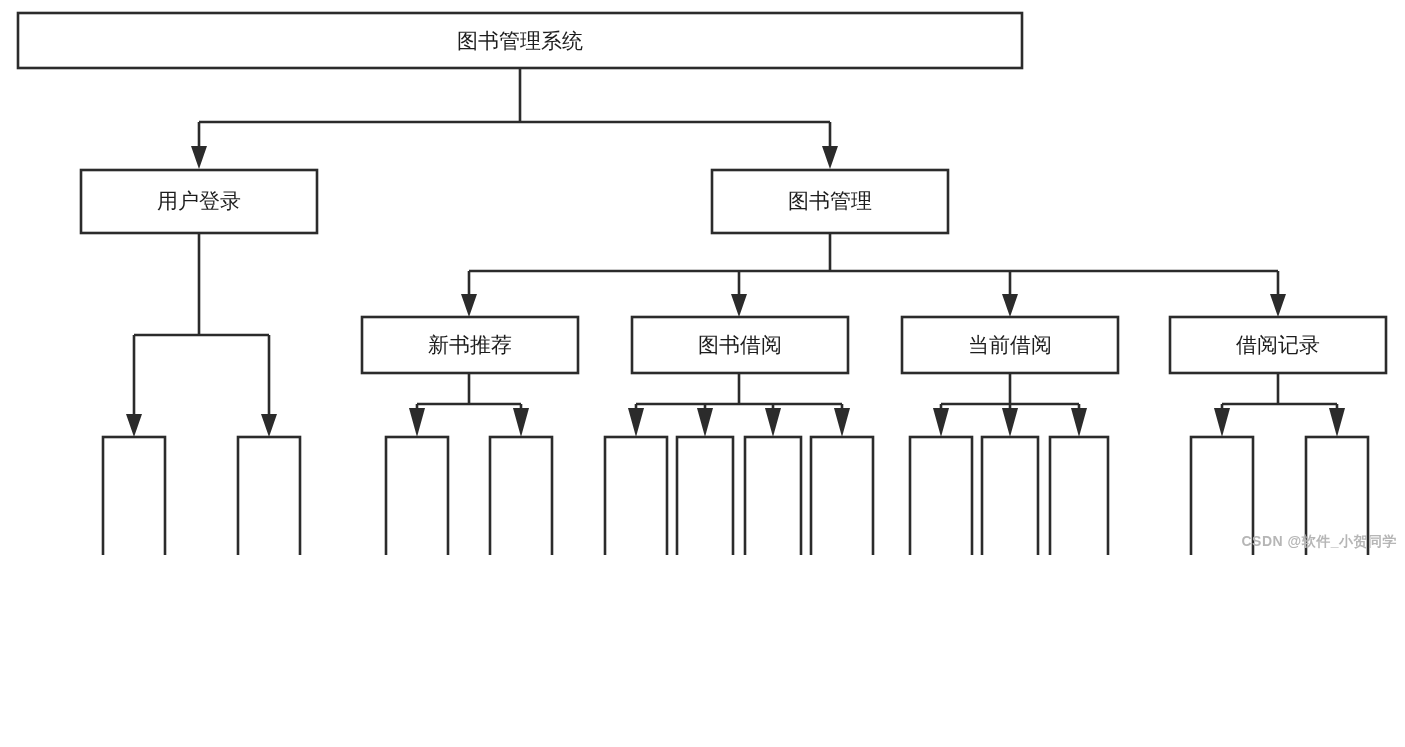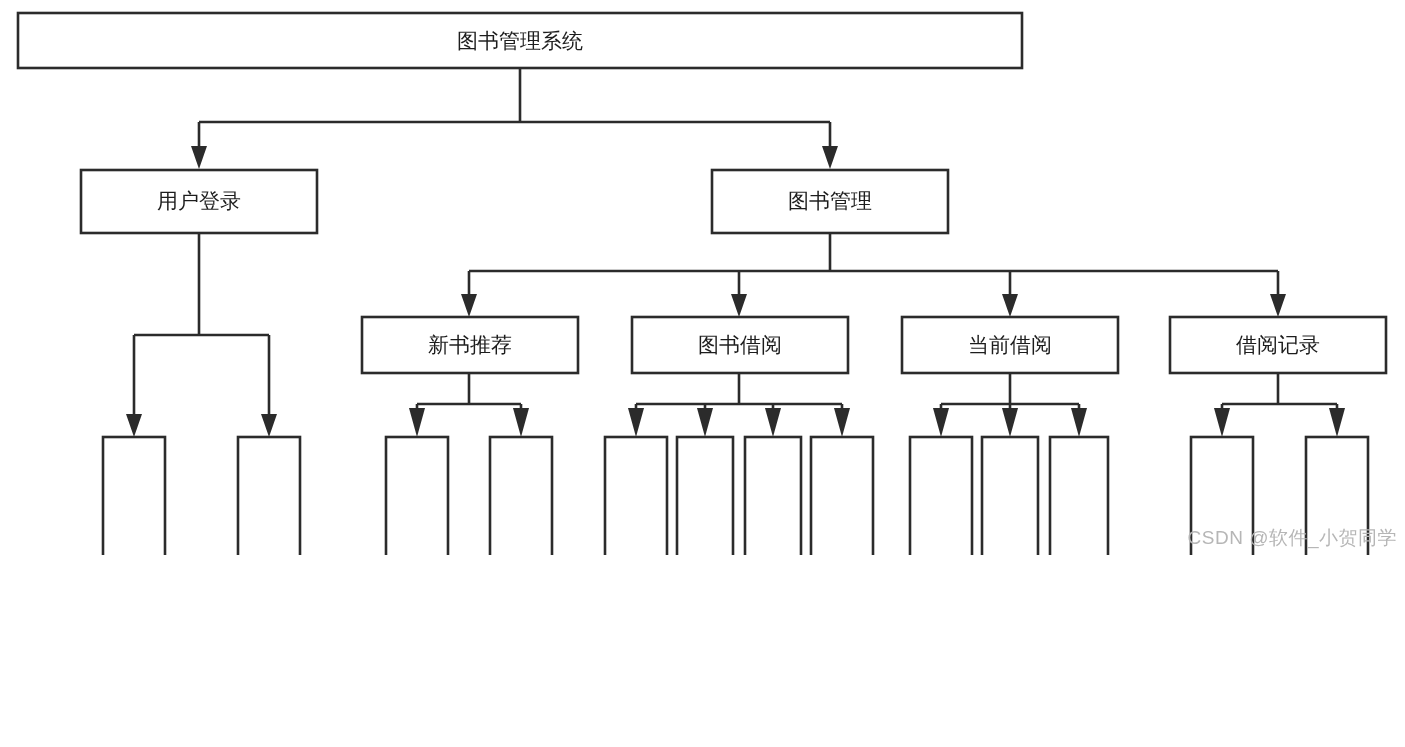--- a/index.html
+++ b/index.html
@@ -61,25 +61,26 @@
     align-items: flex-start;
     justify-content: center;
     text-align: left;
     pointer-events: none;
   }
   .watermark {
     position: absolute;
     right: 8px;
     bottom: 4px;
     font-family: "Liberation Sans", "DejaVu Sans", sans-serif;
-    font-size: 19px;
+    font-size: 14px;
     color: #b6b6b6;
     letter-spacing: 0.5px;
     white-space: nowrap;
     user-select: none;
+    font-weight: bold;
   }
 </style>
 </head>
 <body>
 
 <div id="diagram-root">
 
   <svg class="canvas" viewBox="0 0 1405 747" xmlns="http://www.w3.org/2000/svg">
 
     <g>

